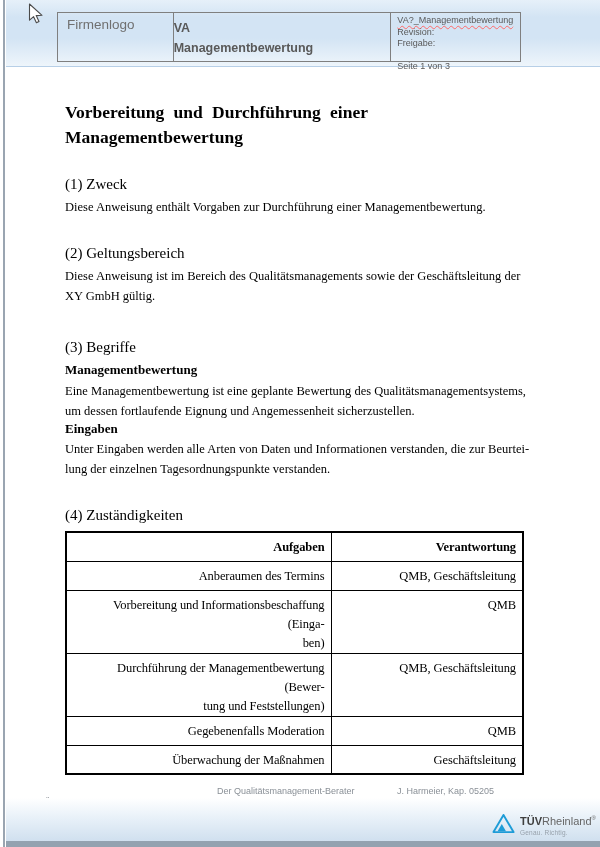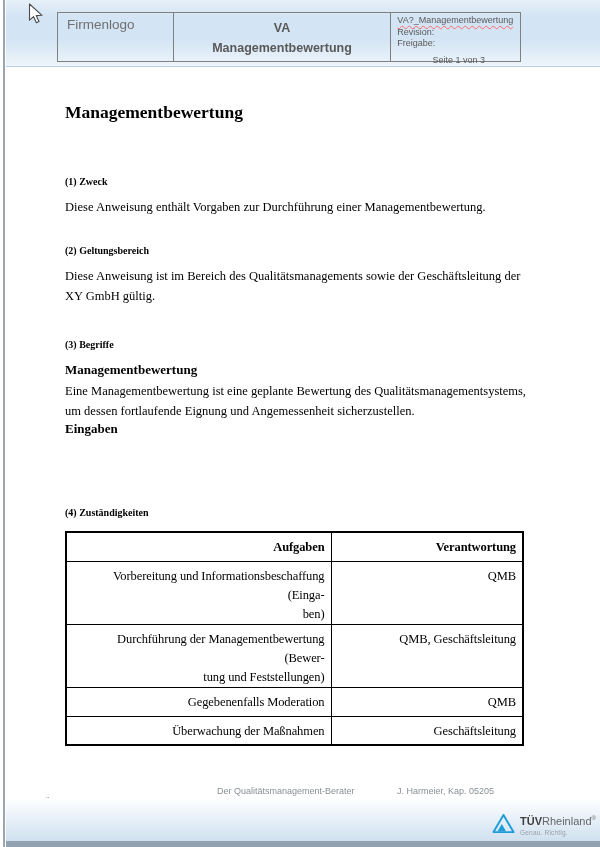--- a/index.html
+++ b/index.html
@@ -19,38 +19,38 @@
   }
   .doc-header {
     position:absolute; left:51px; top:12px; 
     width:464px; height:50px; display:flex;
     border:1px solid var(--table_line);
     font-family:"Liberation Sans", sans-serif;
   }
   .doc-header .cell { border-right:1px solid var(--table_line); }
   .doc-header .cell:last-child { border-right:none; }
   .cell-logo { width:128px; padding:4px 0 0 9px; font-size:13.5px; color:var(--logo_text); }
-  .cell-title { width:243px; text-align:center; padding-top:5px; color:var(--head_text); font-weight:bold; font-size:12.5px; line-height:20px; }
+  .cell-title { width:243px; text-align:left; padding-top:5px; color:var(--head_text); font-weight:bold; font-size:12.5px; line-height:20px; }
   .cell-meta { width:143px; padding:2px 0 0 6px; font-size:9px; line-height:11.5px; color:var(--head_text); }
   .cell-meta .filename {
     text-decoration-line:underline; text-decoration-style:wavy;
     text-decoration-color:var(--squiggle); text-decoration-thickness:1px;
     text-underline-offset:2px; text-decoration-skip-ink:none;
   }
-  .cell-meta .page-indicator { margin-top:5px;text-align:center; }
+  .cell-meta .page-indicator { margin-top:11px; }
 
   
   .cursor { position:absolute; left:28px; top:3px; width:16px; height:22px; }
 
   
   .doc-title { position:absolute; left:65px; top:100px; width:400px; font-size:17.5px; font-weight:bold; line-height:25px; color:var(--body_text); }
   .doc-title .l1 { word-spacing:5px; display:block; }
   .doc-title .l2 { display:block; }
 
-  .sec-heading { position:absolute; left:65px; font-size:10px; font-weight:bold; color:var(--body_text); }
+  .sec-heading { position:absolute; left:65px; font-size:15px; font-weight:normal; color:var(--body_text); }
   .para { position:absolute; left:65px; width:522px; font-size:12.5px; line-height:20px; color:var(--body_text); white-space:pre-line; }
   .term { position:absolute; left:65px; font-size:13px; font-weight:bold; color:var(--body_text); }
 
   
   .resp-table {
     position:absolute; left:65px; top:531px; width:457px;
     border-collapse:collapse; border:2px solid #000;
     font-size:12.5px; color:var(--body_text); table-layout:fixed;
   }
   .resp-table th, .resp-table td {
@@ -108,50 +108,57 @@
         <div class="page-indicator">Seite 1 von 3</div>
       </div>
     </div>
   </div>
 
   <svg class="cursor" viewBox="0 0 16 22">
     <path d="M1.5 1 L1.5 17.2 L5.6 13.7 L8.4 19.8 L11 18.5 L8.2 12.6 L14 12.3 Z" fill="#ffffff" stroke="#4a4a4a" stroke-width="1.1" stroke-linejoin="round"></path>
   </svg>
 
   <h1 class="doc-title">
+    <span class="l1">Vorbereitung und Durchführung einer</span>
     <span class="l2">Managementbewertung</span>
   </h1>
 
   <div class="sec-heading" style="top:176px">(1) Zweck</div>
   <div class="para" style="top:197px">Diese Anweisung enthält Vorgaben zur Durchführung einer Managementbewertung.</div>
 
   <div class="sec-heading" style="top:245px">(2) Geltungsbereich</div>
   <div class="para" style="top:266px">Diese Anweisung ist im Bereich des Qualitätsmanagements sowie der Geschäftsleitung der
 XY GmbH gültig.</div>
 
   <div class="sec-heading" style="top:339px">(3) Begriffe</div>
   <div class="term" style="top:362px">Managementbewertung</div>
   <div class="para" style="top:381px">Eine Managementbewertung ist eine geplante Bewertung des Qualitätsmanagementsystems,
 um dessen fortlaufende Eignung und Angemessenheit sicherzustellen.</div>
   <div class="term" style="top:421px">Eingaben</div>
+  <div class="para" style="top:439px">Unter Eingaben werden alle Arten von Daten und Informationen verstanden, die zur Beurtei-
+lung der einzelnen Tagesordnungspunkte verstanden.</div>
 
   <div class="sec-heading" style="top:507px">(4) Zuständigkeiten</div>
 
   <table class="resp-table">
     <colgroup>
         <col class="c1">
         <col class="c2">
       </colgroup>
     <thead>
       <tr>
         <th>Aufgaben</th>
         <th>Verantwortung</th>
       </tr>
     </thead>
     <tbody>
+      <tr class="h30">
+        <td class="task">Anberaumen des Termins</td>
+        <td>QMB, Geschäftsleitung</td>
+      </tr>
       <tr class="h48">
         <td class="task">Vorbereitung und Informationsbeschaffung (Einga-
 ben)</td>
         <td>QMB</td>
       </tr>
       <tr class="h48">
         <td class="task">Durchführung der Managementbewertung (Bewer-
 tung und Feststellungen)</td>
         <td>QMB, Geschäftsleitung</td>
       </tr>

